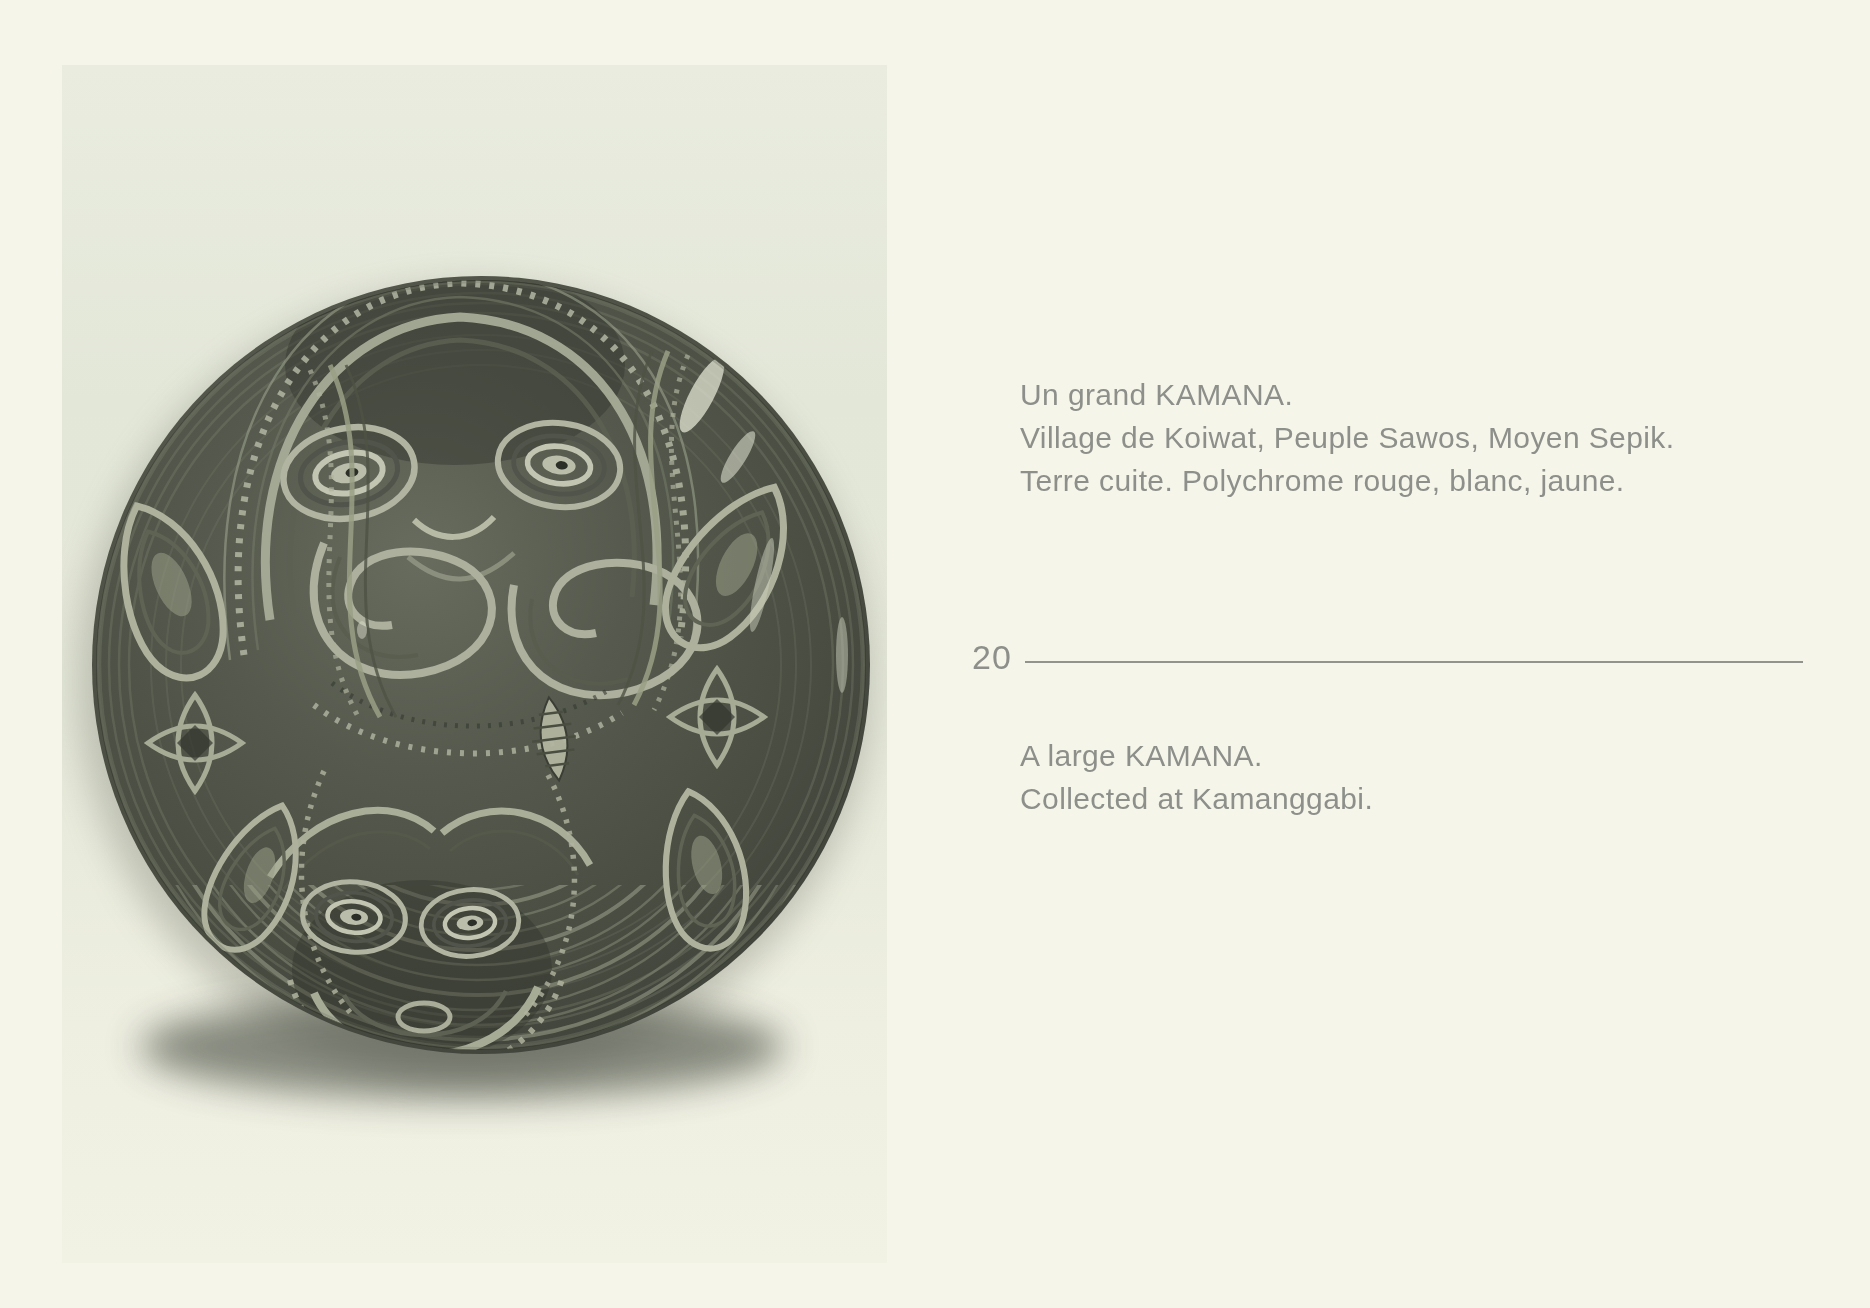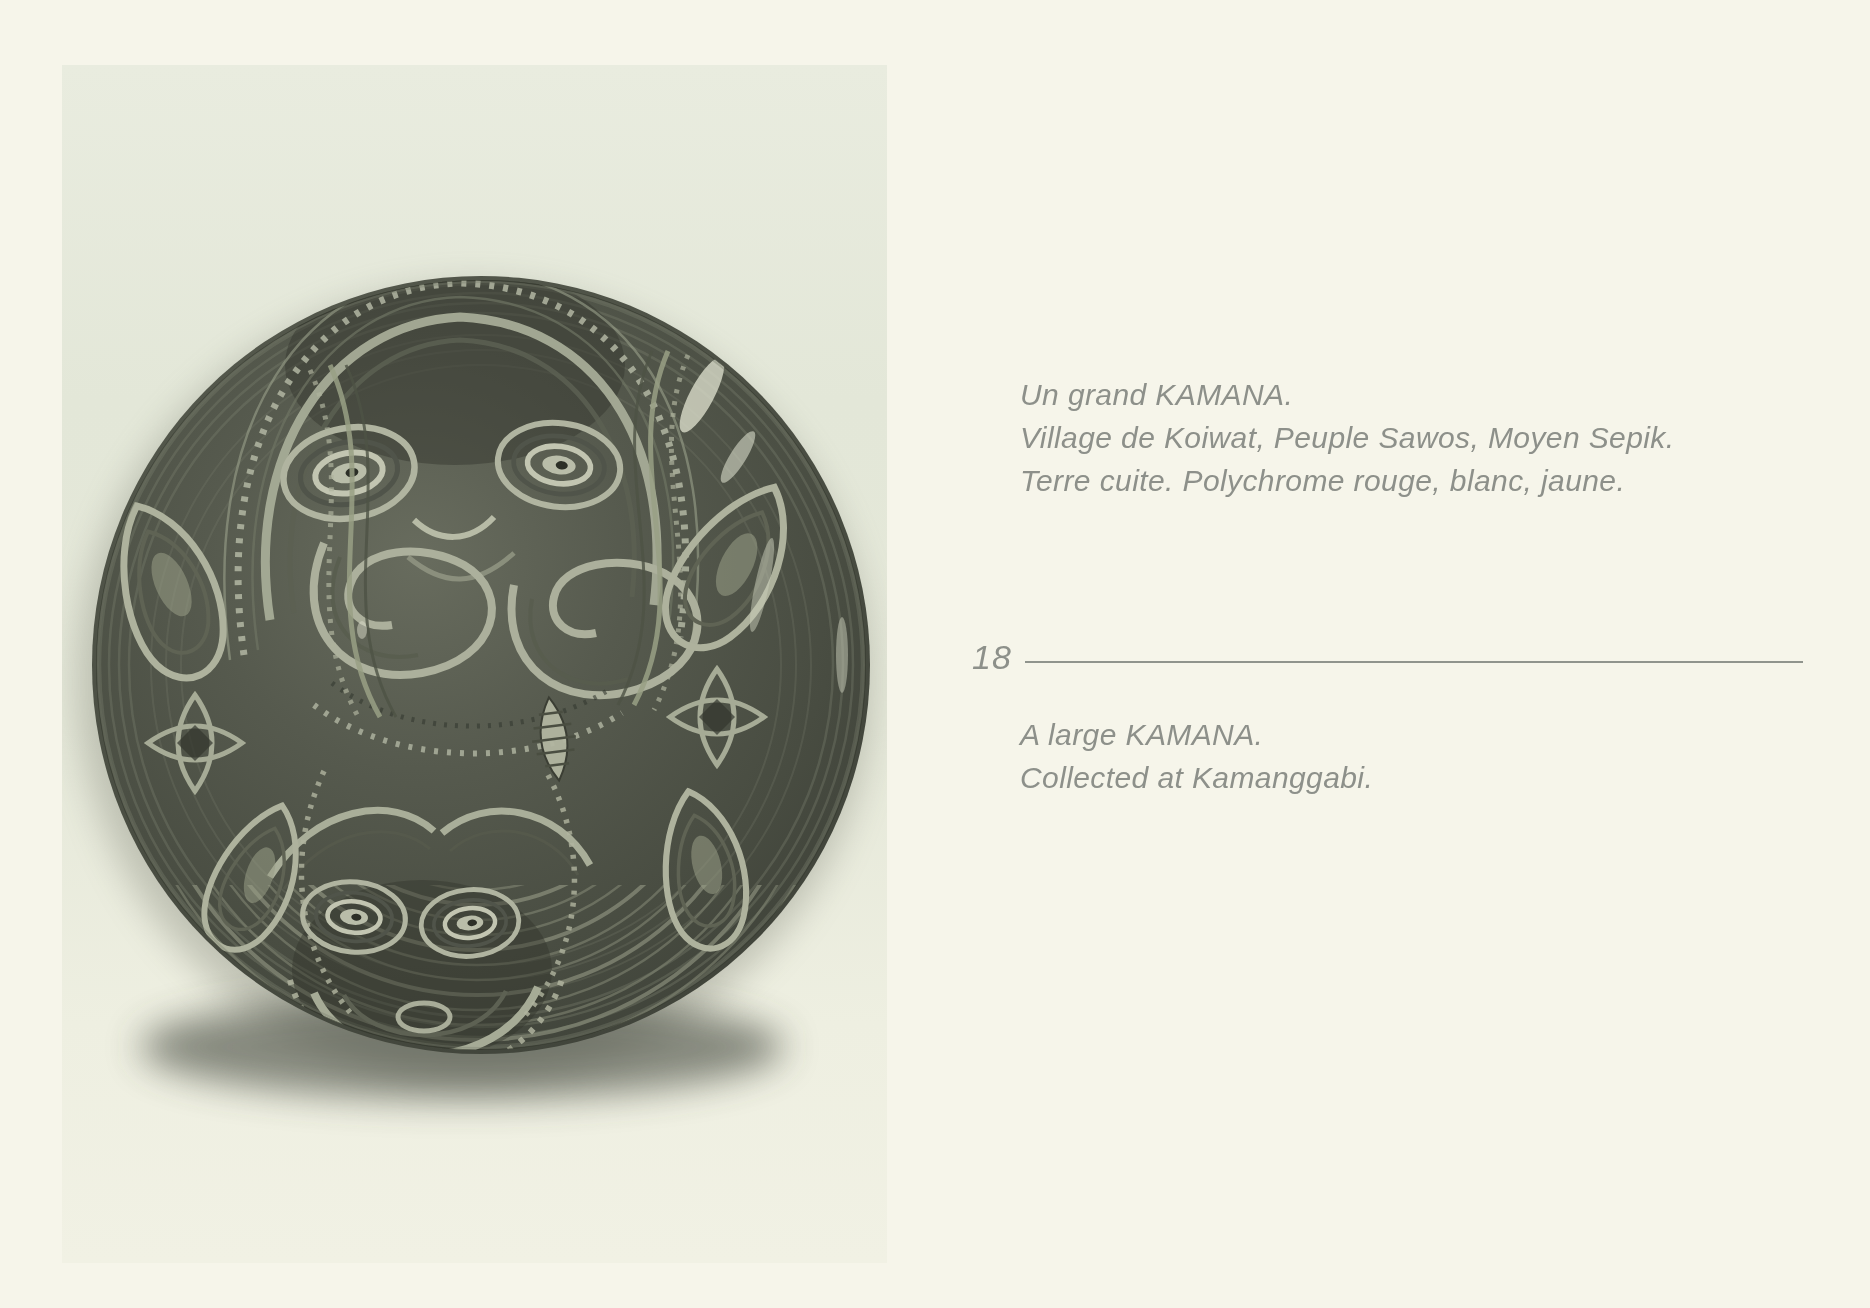--- a/index.html
+++ b/index.html
@@ -9,21 +9,20 @@
     height: 1308px;
     overflow: hidden;
     background: var(--page-bg, #f6f5ea);
     font-family: "Liberation Sans", "DejaVu Sans", sans-serif;
   }
   .page {
     position: relative;
     width: 1870px;
     height: 1016px;
     background: var(--page-bg, #f6f5ea);
-    font-style: italic;
   }
   .photo {
     position: absolute;
     left: 62px;
     top: 65px;
     width: 825px;
     height: 1198px;
     background: linear-gradient(180deg,
       var(--photo-bg-top, #e9ecdf) 0%,
       #e3e7d8 28%,
@@ -36,21 +35,21 @@
     position: absolute;
     left: 1020px;
     width: 760px;
     color: var(--text-gray, #8d908a);
     font-size: 30px;
     line-height: 43px;
     letter-spacing: 0.4px;
     font-weight: 400;
   }
   .entry-fr { top: 373px; }
-  .entry-en { top: 713px; }
+  .entry-en { top: 734px; }
   .catalog-num {
     position: absolute;
     left: 972px;
     top: 638px;
     font-size: 34px;
     letter-spacing: 1px;
     color: var(--text-gray, #8d908a);
   }
   .catalog-rule {
     position: absolute;
@@ -224,21 +223,21 @@
       </g>
     </svg>
   </div>
 
   <div class="entry entry-fr">
     <div>Un grand KAMANA.</div>
     <div>Village de Koiwat, Peuple Sawos, Moyen Sepik.</div>
     <div>Terre cuite. Polychrome rouge, blanc, jaune.</div>
   </div>
 
-  <span class="catalog-num">18</span>
+  <span class="catalog-num">20</span>
   <div class="catalog-rule"></div>
 
   <div class="entry entry-en">
     <div>A large KAMANA.</div>
     <div>Collected at Kamanggabi.</div>
   </div>
 
 </div>
 
 </body></html>

